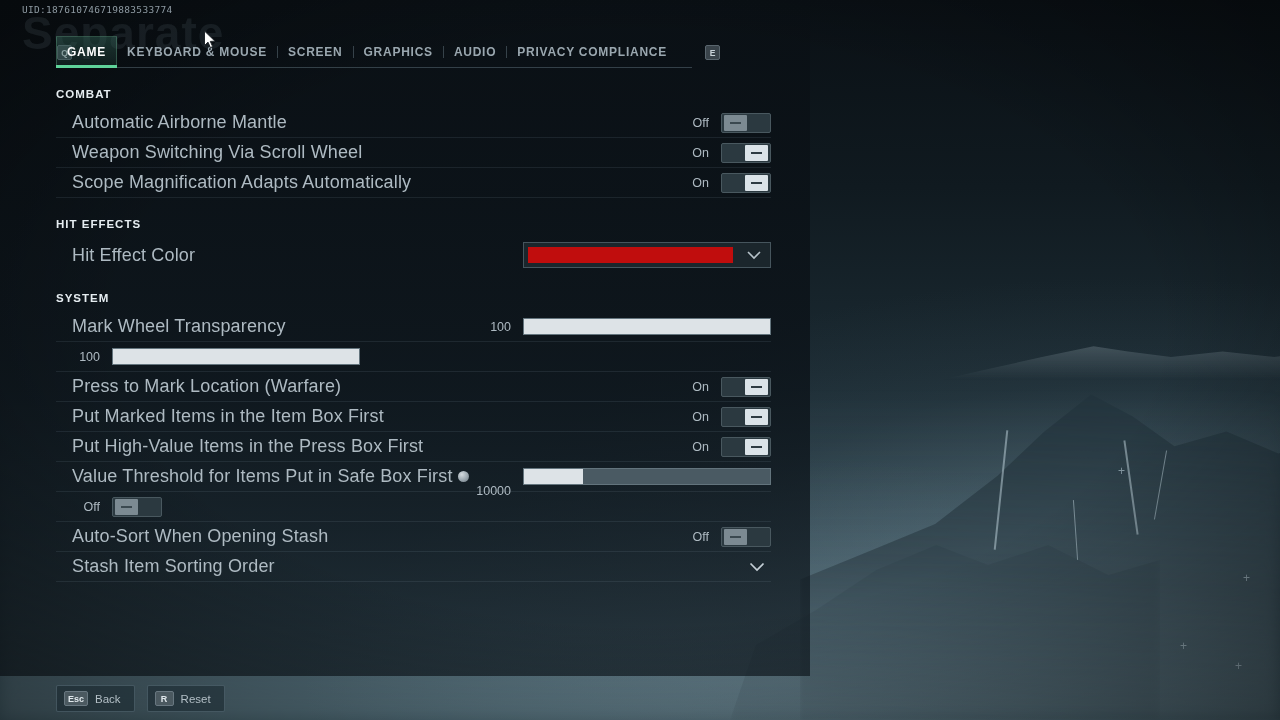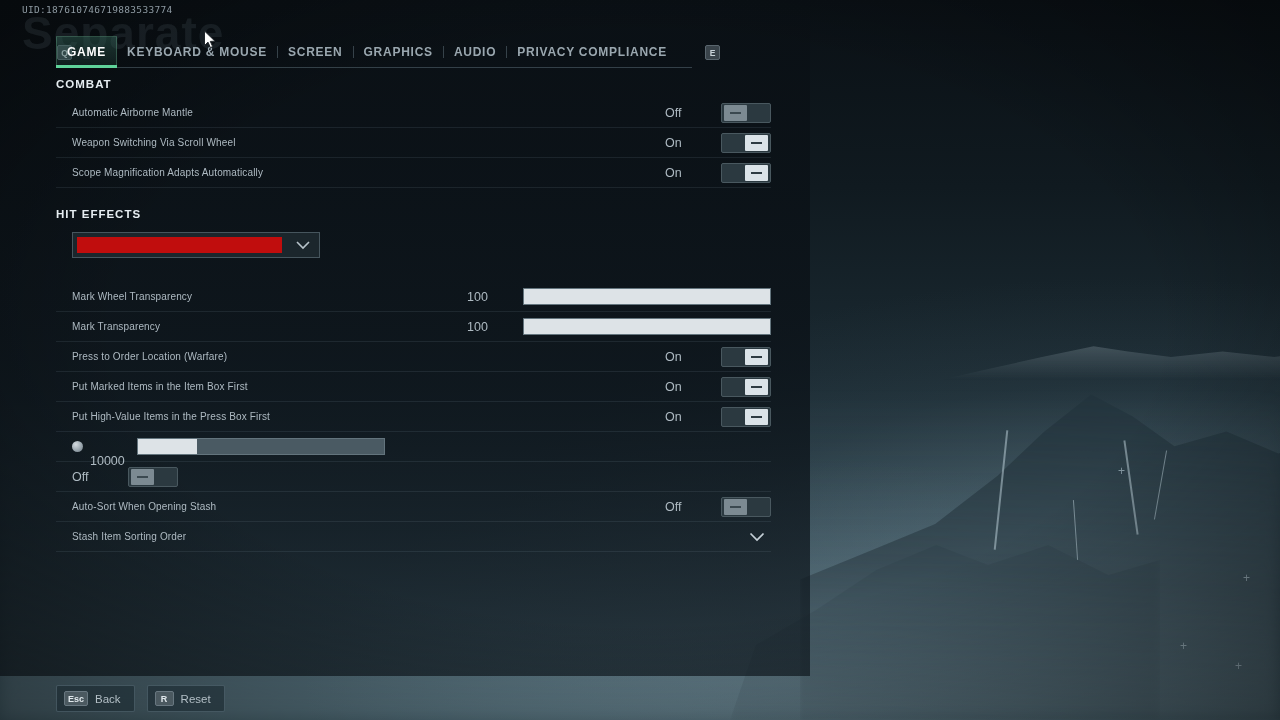--- a/index.html
+++ b/index.html
@@ -93,38 +93,38 @@
   .keybadge {
     position:absolute; width:15px; height:15px; top:45px;
     display:flex; align-items:center; justify-content:center;
     font-size:8.5px; font-weight:700; color:#c9d3d9;
     background:#39434a; border:1px solid #5a666e; border-radius:2px;
   }
   .keybadge.left { left:57px; }
   .keybadge.right { left:705px; }
 
   
-  .content { position:absolute; left:56px; top:78px; width:715px; }
+  .content { position:absolute; left:56px; top:88px; width:715px; }
   .sec-title {
     font-size:11.5px; font-weight:700; letter-spacing:1px; color:#e6edf1;
     text-transform:uppercase; margin:0 0 8px 0;
   }
   .sec { margin-bottom:20px; }
   .sec.hit { margin-top:12px; }
 
   .row {
     position:relative; display:flex; align-items:center;
     height:30px; padding-left:16px;
     border-bottom:1px solid rgba(140,165,178,0.13);
   }
   .row-label {
-    flex:1; font-size:10px; color:#aebac2; letter-spacing:.15px; white-space:nowrap;
+    flex:1; font-size:18px; color:#aebac2; letter-spacing:.15px; white-space:nowrap;
   }
   .row-value {
-    font-size:12.5px; color:#aebac2; text-align:left; margin-right:28px; min-width:28px;
+    font-size:12.5px; color:#aebac2; text-align:right; margin-right:12px; min-width:28px;
   }
 
   
   .toggle {
     width:50px; height:20px; position:relative;
     background:#2b3940; border:1px solid #49585f; border-radius:2px;
   }
   .toggle .knob {
     position:absolute; top:1px; width:23px; height:16px; border-radius:1px;
     display:flex; align-items:center; justify-content:center;
@@ -258,51 +258,52 @@
               <div class="dash"></div>
             </div>
         </div>
       </div>
     </div>
 
     <div class="sec hit">
       <div class="sec-title">HIT EFFECTS</div>
 
       <div class="row" style="border-bottom:none; height:34px;">
+        <div class="row-label">Hit Effect Color</div>
         <div class="colorbox">
           <div class="swatch" id="hit-swatch" style="background: rgb(192, 13, 13);"></div>
           <span class="chev">
             <svg width="14" height="9" viewBox="0 0 14 9">
                 <path d="M1 1 L7 7 L13 1" fill="none" stroke="currentColor" stroke-width="1.6"></path>
               </svg>
           </span>
         </div>
       </div>
     </div>
 
     <div class="sec">
+      <div class="sec-title">SYSTEM</div>
 
       <div class="row">
         <div class="row-label">Mark Wheel Transparency</div>
         <div class="row-value">100</div>
         <div class="slider">
           <div class="fill" style="width: 100%;"></div>
         </div>
       </div>
 
       <div class="row">
-        <div class="row-label">Mark Transparency</div>
         <div class="row-value">100</div>
         <div class="slider">
           <div class="fill" style="width: 100%;"></div>
         </div>
       </div>
 
       <div class="row">
-        <div class="row-label">Press to Order Location (Warfare)</div>
+        <div class="row-label">Press to Mark Location (Warfare)</div>
         <div class="row-value">On</div>
         <div class="toggle on">
           <div class="knob">
               <div class="dash"></div>
             </div>
         </div>
       </div>
 
       <div class="row">
         <div class="row-label">Put Marked Items in the Item Box First</div>
@@ -318,20 +319,21 @@
         <div class="row-label">Put High-Value Items in the Press Box First</div>
         <div class="row-value">On</div>
         <div class="toggle on">
           <div class="knob">
               <div class="dash"></div>
             </div>
         </div>
       </div>
 
       <div class="row">
+        <div class="row-label">Value Threshold for Items Put in Safe Box First</div>
         <div class="value-group">
           <span class="coin"></span>
           <span class="num">10000</span>
         </div>
         <div class="slider">
           <div class="fill" style="width: 24%;"></div>
         </div>
       </div>
 
       <div class="row">

